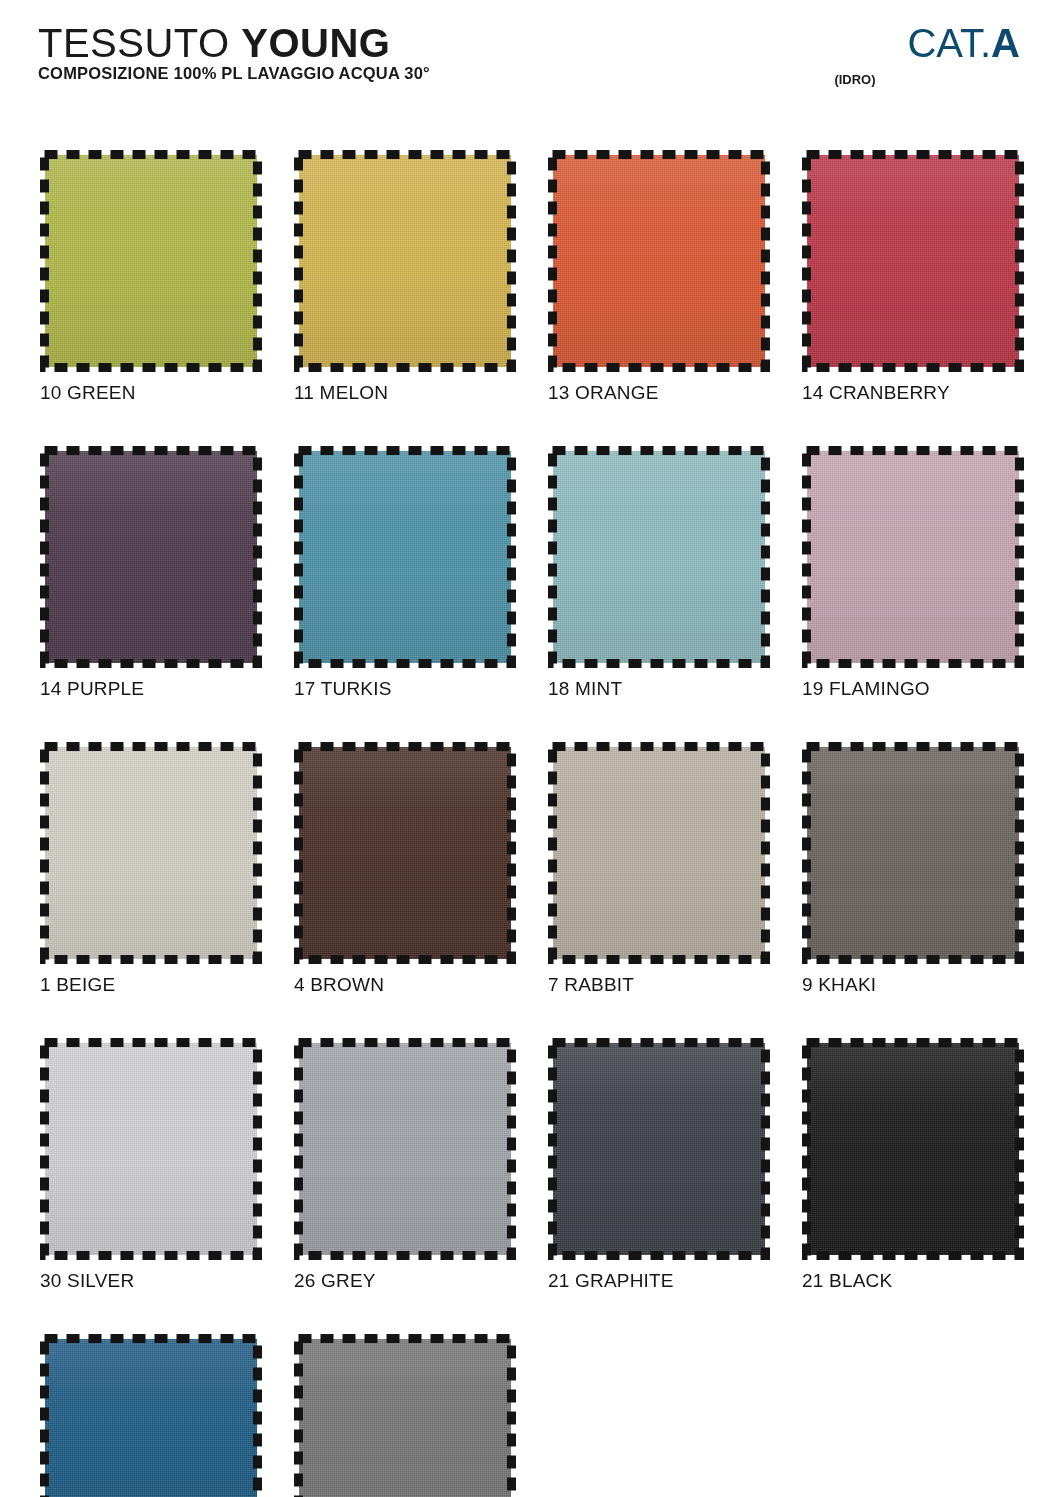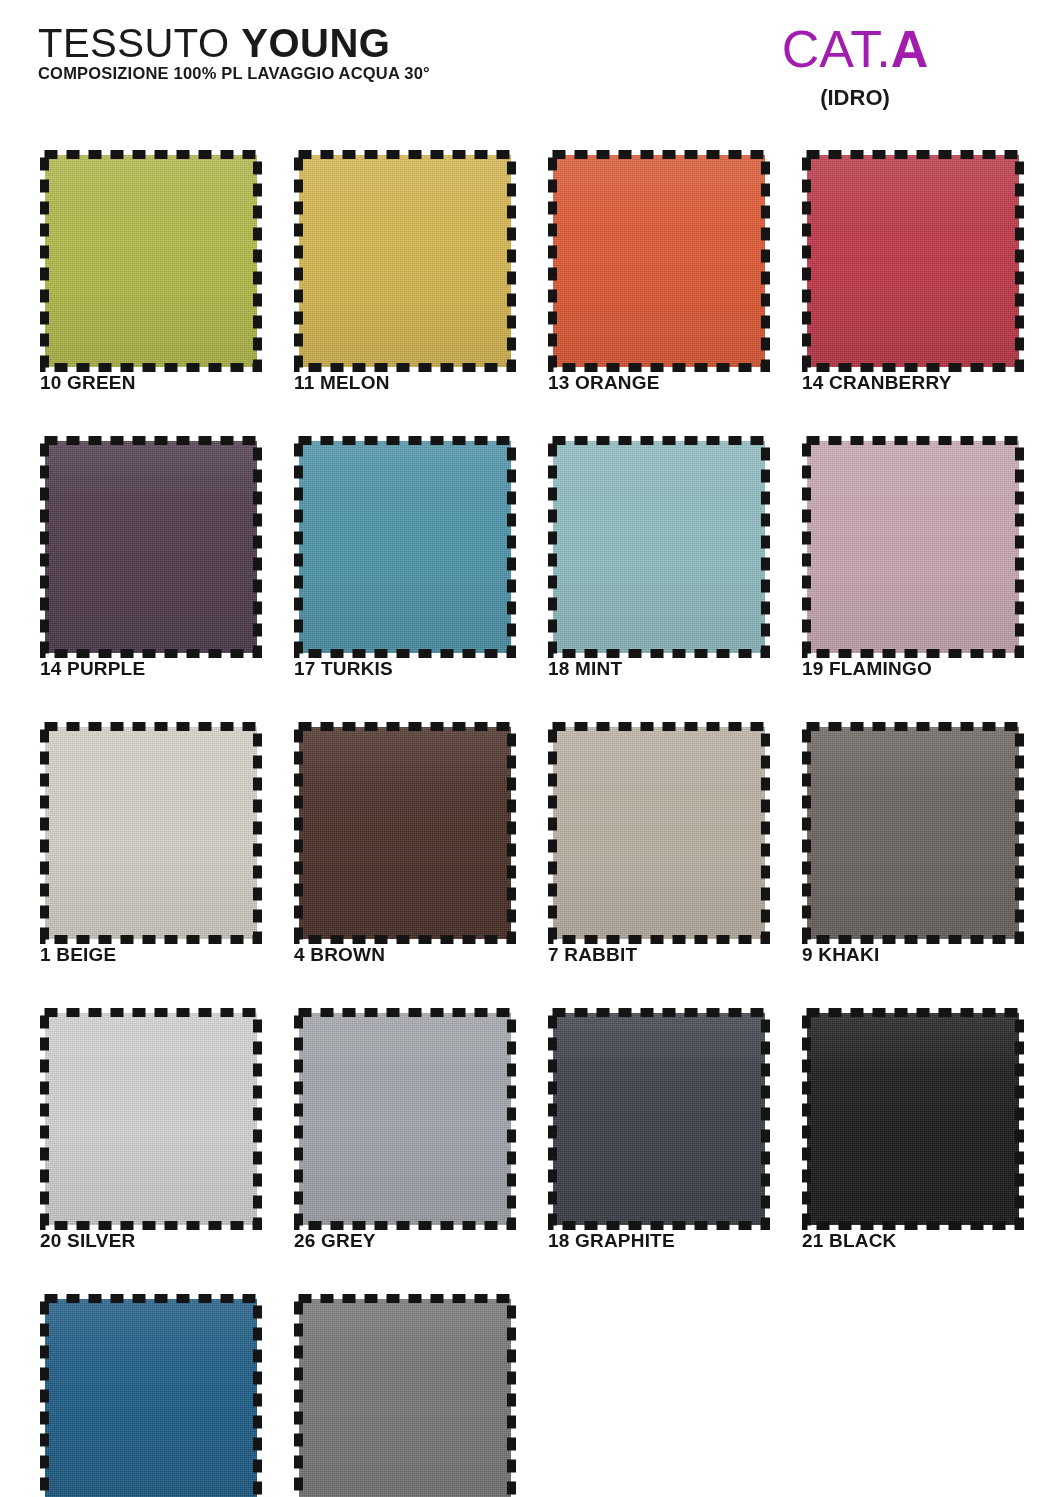--- a/index.html
+++ b/index.html
@@ -49,32 +49,33 @@
     color: #1a1a1a;
   }
   .header-right {
     position: absolute;
     left: 690px;
     top: 22px;
     width: 330px;
     text-align: center;
   }
   .cat-title {
-    font-size: 52px;
+    font-size: 40px;
     font-weight: 400;
     line-height: 1.05;
     white-space: nowrap;
-    color: #a21caf;
+    color: #0c4a6e;
+    text-align: right;
   }
   .cat-title .cat-strong {
     font-weight: 700;
   }
   .cat-sub {
     margin-top: 8px;
-    font-size: 22px;
+    font-size: 13px;
     font-weight: 700;
     white-space: nowrap;
     color: #1a1a1a;
   }
 
   
   .grid {
     position: absolute;
     top: 150px;
     left: 40px;
@@ -130,22 +131,23 @@
     inset: 0;
     pointer-events: none;
   }
   .swatch-edge rect {
     fill: none;
     stroke: #141414;
     stroke-width: 9;
     stroke-dasharray: 13 9;
   }
   .label {
+    margin-top: 10px;
     font-size: 19px;
-    font-weight: 700;
+    font-weight: 400;
     letter-spacing: 0.2px;
     white-space: nowrap;
     color: #161616;
   }
 </style>
 </head>
 <body>
 
 <div class="header">
   <div class="header-left">
@@ -332,21 +334,21 @@
         <div class="swatch">
           <div class="swatch-fill" style="background-color: rgb(212, 212, 214);">
             <div class="swatch-tex"></div>
             <div class="swatch-shade"></div>
           </div>
         </div>
         <svg class="swatch-edge" viewBox="0 0 222 222">
           <rect x="4.5" y="4.5" width="213" height="213"></rect>
         </svg>
       </div>
-      <div class="label">20 SILVER</div>
+      <div class="label">30 SILVER</div>
     </div>
     <div class="cell">
       <div class="swatch-wrap">
         <div class="swatch">
           <div class="swatch-fill" style="background-color: rgb(163, 166, 173);">
             <div class="swatch-tex"></div>
             <div class="swatch-shade"></div>
           </div>
         </div>
         <svg class="swatch-edge" viewBox="0 0 222 222">
@@ -360,21 +362,21 @@
         <div class="swatch">
           <div class="swatch-fill" style="background-color: rgb(60, 63, 72);">
             <div class="swatch-tex"></div>
             <div class="swatch-shade"></div>
           </div>
         </div>
         <svg class="swatch-edge" viewBox="0 0 222 222">
           <rect x="4.5" y="4.5" width="213" height="213"></rect>
         </svg>
       </div>
-      <div class="label">18 GRAPHITE</div>
+      <div class="label">21 GRAPHITE</div>
     </div>
     <div class="cell">
       <div class="swatch-wrap">
         <div class="swatch">
           <div class="swatch-fill" style="background-color: rgb(25, 25, 25);">
             <div class="swatch-tex"></div>
             <div class="swatch-shade"></div>
           </div>
         </div>
         <svg class="swatch-edge" viewBox="0 0 222 222">

